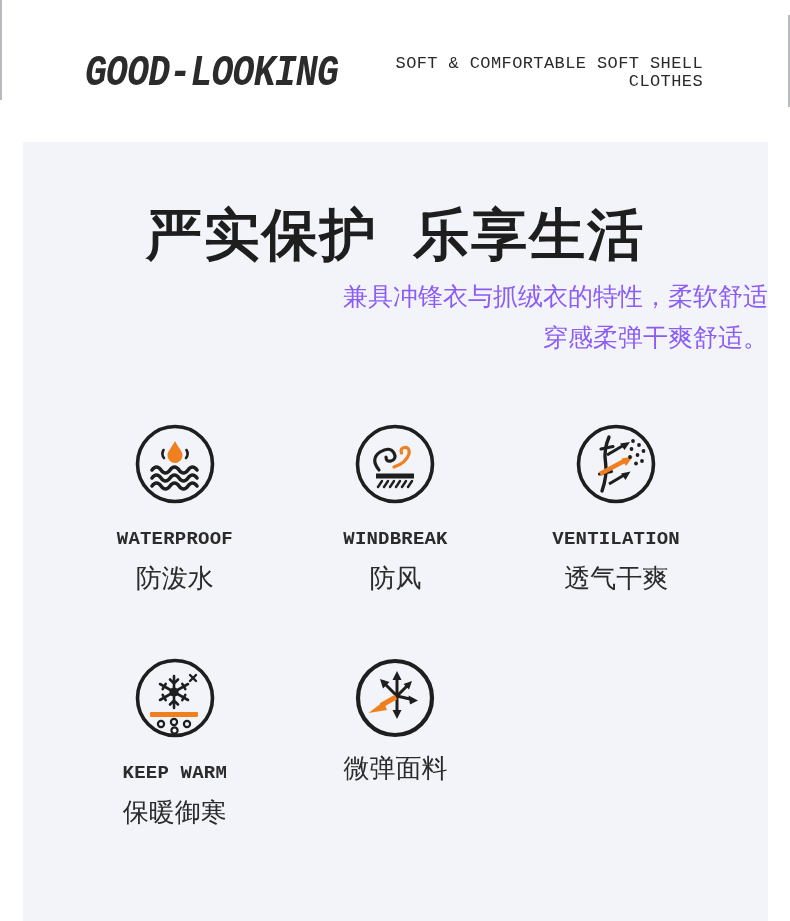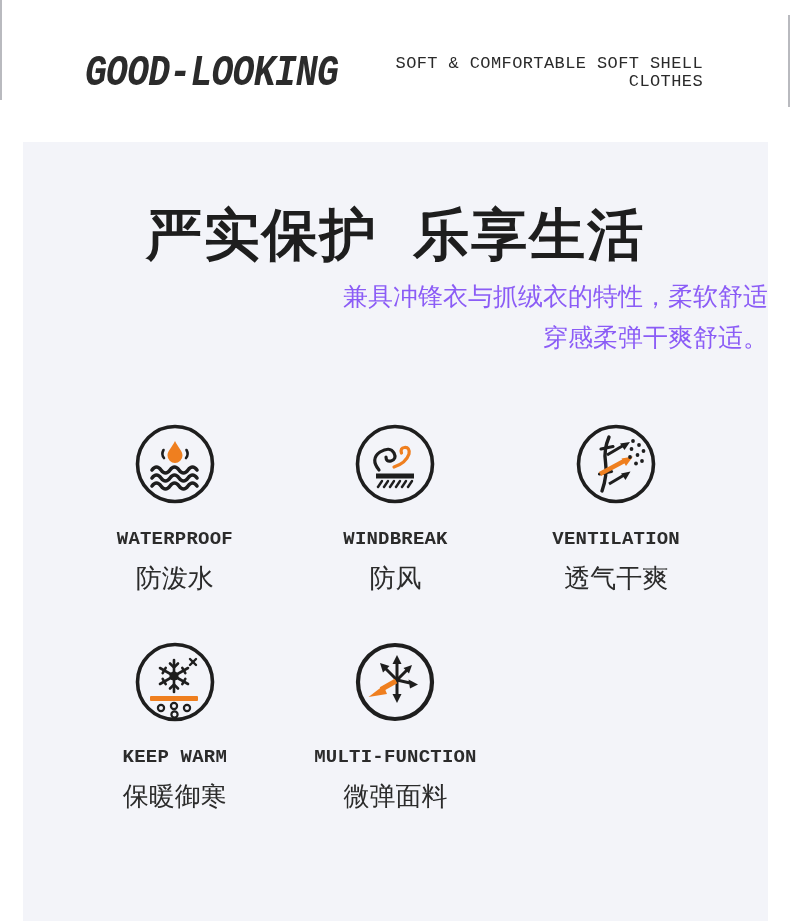--- a/index.html
+++ b/index.html
@@ -44,21 +44,21 @@
     font-size:56px;font-weight:bold;color:var(--ink);
     letter-spacing:2px;white-space:nowrap;
   }
   .panel-subtitle{
     margin-top:4px;text-align:right;
     font-size:25px;line-height:41px;color:#8b5cf6;
   }
 
   .features{
     width:662px;margin:62px auto 0;
-    display:grid;grid-template-columns:1fr 1fr 1fr;row-gap:44px;
+    display:grid;grid-template-columns:1fr 1fr 1fr;row-gap:60px;
   }
   .feature{display:flex;flex-direction:column;align-items:center;}
   .feature .icon{width:84px;height:84px;display:block;}
   .feature .en{
     margin-top:22px;font-size:19px;font-weight:bold;
     color:#2b2b2b;letter-spacing:0.2px;white-space:nowrap;
   }
   .feature .zh{
     margin-top:11px;font-size:26px;color:#2b2b2b;white-space:nowrap;
   }
@@ -200,18 +200,17 @@
         <g class="ink-fill">
           <polygon points="44,15 39.5,24 48.5,24"></polygon>
           <polygon points="44,63 39.5,54 48.5,54"></polygon>
           <polygon points="27,23 30,32.5 36.5,26"></polygon>
           <polygon points="59,25 50.5,28 56,33.5"></polygon>
           <polygon points="65,44.5 55.5,39.5 57,48.5"></polygon>
         </g>
         <line x1="43" y1="41" x2="28" y2="49.5" class="accent-stroke" stroke-width="5"></line>
         <polygon points="15.5,57 30.5,45.5 34,54" class="accent-fill"></polygon>
       </svg>
-      <div class="en">MULTI-FUNCTION</div>
       <div class="zh">微弹面料</div>
     </div>
 
   </div>
 </div>
 
 </body></html>

